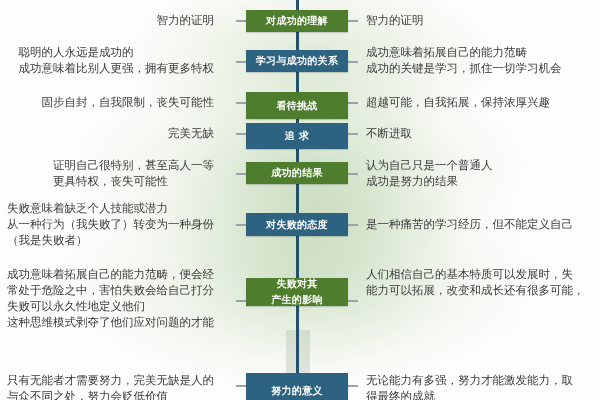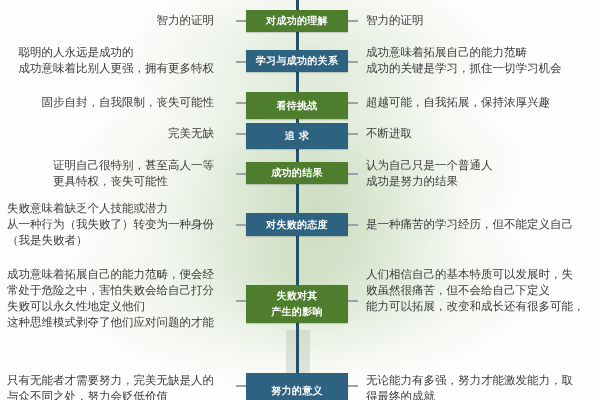--- a/index.html
+++ b/index.html
@@ -159,31 +159,30 @@
     <span class="line">失败意味着缺乏个人技能或潜力</span>
     <span class="line">从一种行为（我失败了）转变为一种身份</span>
     <span class="line">（我是失败者）</span>
   </div>
   <div class="txt right" style="top:216px">
     <span class="line">是一种痛苦的学习经历，但不能定义自己</span>
   </div>
 
   <div class="conn left" style="top:300px"></div>
   <div class="conn right" style="top:300px"></div>
-  <div class="node green" style="top:285px;height:38px">失败对其
+  <div class="node green" style="top:278px;height:28px">失败对其
 产生的影响</div>
   <div class="txt left" style="top:266px">
     <span class="line">成功意味着拓展自己的能力范畴，便会经</span>
     <span class="line">常处于危险之中，害怕失败会给自己打分</span>
     <span class="line">失败可以永久性地定义他们</span>
     <span class="line">这种思维模式剥夺了他们应对问题的才能</span>
   </div>
   <div class="txt right" style="top:266px">
     <span class="line">人们相信自己的基本特质可以发展时，失</span>
-    <span class="line">败虽然很痛苦，但不会给自己下定义</span>
     <span class="line">能力可以拓展，改变和成长还有很多可能，</span>
   </div>
 
   <div class="conn left" style="top:385px"></div>
   <div class="conn right" style="top:385px"></div>
   <div class="node blue" style="top:373px;height:35px">努力的意义</div>
   <div class="txt left" style="top:372px">
     <span class="line">只有无能者才需要努力，完美无缺是人的</span>
     <span class="line">与众不同之处，努力会贬低价值</span>
   </div>

